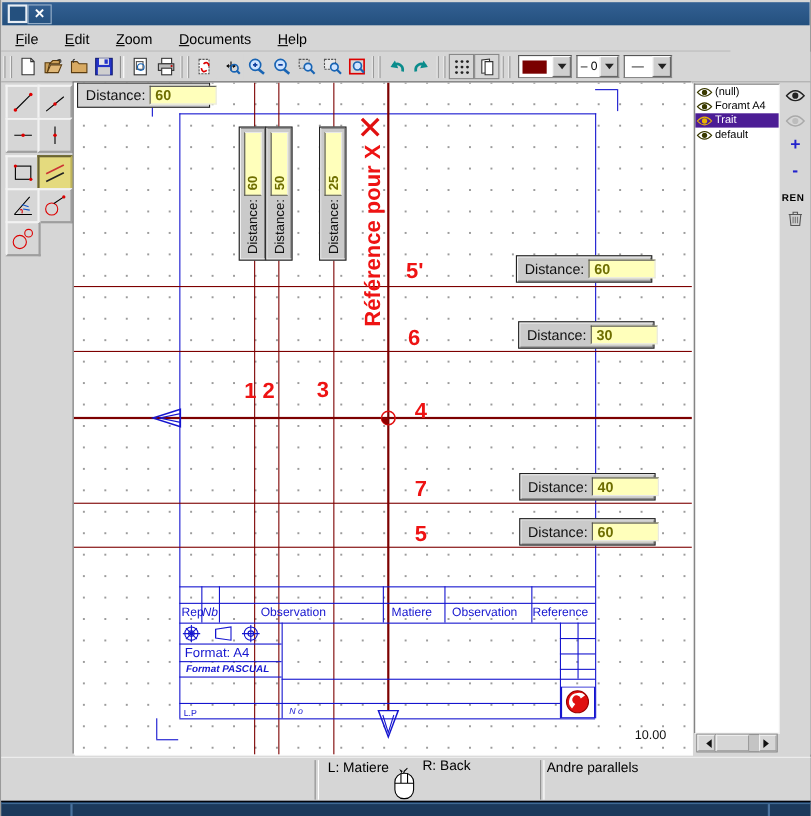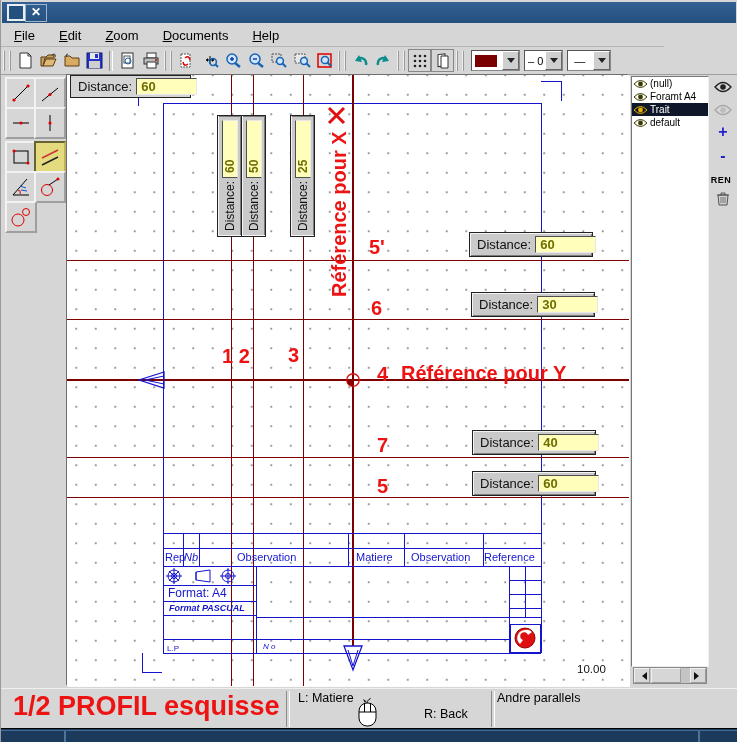--- a/index.html
+++ b/index.html
@@ -64,21 +64,21 @@
     display:flex;align-items:center;font-size:12px;color:#111;}
   .vbox .lbl{margin:0 3px 0 5px;}
   .vbox .yfield{width:52px;height:14px;font-size:12px;}
   
   .tbt{position:absolute;color:#1515cf;font-size:11px;white-space:nowrap;}
   
   .panel{left:629px;top:75px;width:108px;height:611px;background:#d6d6d6;}
   .layerlist{position:absolute;left:1px;top:1px;width:76px;height:589px;background:#fff;
     border:1px solid #777;border-right-color:#eee;border-bottom-color:#eee;overflow:hidden;}
   .layer-item{display:flex;align-items:center;height:13px;font-size:10px;color:#000;padding-left:1px;white-space:nowrap;text-align:center;}
-  .layer-item.selected{background:#0f172a;color:#fff;}
+  .layer-item.selected{background:#4c1d95;color:#fff;}
   .layer-item svg{margin-right:2px;flex:none;}
   .lbtn{position:absolute;width:22px;height:18px;display:flex;align-items:center;justify-content:center;
     font-weight:bold;}
   .hscroll{position:absolute;left:3px;top:592px;width:72px;height:15px;background:#c4c4c4;
     border:1px solid #888;display:flex;}
   .sbtn{width:14px;height:13px;background:#d6d6d6;border:1px outset #f0f0f0;
     display:flex;align-items:center;justify-content:center;}
   .sthumb{width:28px;height:13px;background:#d6d6d6;border:1px outset #f0f0f0;margin-left:1px;}
   .tri-l{width:0;height:0;border:4px solid transparent;border-right:5px solid #111;margin-right:3px;}
   .tri-r{width:0;height:0;border:4px solid transparent;border-left:5px solid #111;margin-left:3px;}
@@ -408,21 +408,20 @@
     <svg class="abs" style="left:278px;top:297px;" width="17" height="17">
       <circle cx="8" cy="8" r="6.2" fill="none" stroke="#e01010" stroke-width="1.4"></circle>
       <path d="M8 8H1.8A6.2 6.2 0 0 0 8 14.2Z" fill="#8f0000"></path>
     </svg>
 
     <svg class="abs" style="left:260px;top:31px;" width="19" height="19">
       <path d="M2 2l15 15M2 17L17 2" stroke="#e01010" stroke-width="3"></path>
     </svg>
 
     <div class="rotlab" style="left:261px;top:222px;width:192px;">Référence pour X</div>
-    <div class="redlab" style="left:334px;top:287px;">Référence pour Y</div>
 
     <div class="redlab" style="left:155px;top:270px;">1 2</div>
     <div class="redlab" style="left:221px;top:269px;">3</div>
     <div class="redlab" style="left:310px;top:288px;">4</div>
     <div class="redlab" style="left:302px;top:161px;">5'</div>
     <div class="redlab" style="left:304px;top:222px;">6</div>
     <div class="redlab" style="left:310px;top:359px;">7</div>
     <div class="redlab" style="left:310px;top:400px;">5</div>
 
     <div class="dbox" style="left:3px;top:0;width:119px;height:21px;background:#d4d4d4;box-shadow:none;">
@@ -529,29 +528,28 @@
           <path d="M2 4h10l-1 10H3z" fill="#cfcfcf" stroke="#555"></path>
           <path d="M1 4h12M5 4V2h4v2" fill="none" stroke="#555"></path>
           <path d="M5 6v6M7 6v6M9 6v6" stroke="#777"></path>
         </svg>
     </div>
   </div>
 
   <div class="abs statusbar">
     <div class="sdiv" style="left:285px;"></div>
     <div class="sdiv" style="left:490px;"></div>
-    <div class="red-big">1/2 PROFIL esquisse</div>
     <div class="stext" style="left:297px;top:2px;">L: Matiere</div>
     <svg class="abs" style="left:355px;top:9px;" width="24" height="30">
       <rect x="3" y="5" width="17" height="23" rx="8" fill="#fff" stroke="#000"></rect>
       <path d="M3 14h17M8.5 5v9M14.5 5v9" stroke="#000" fill="none"></path>
       <path d="M11 5c0-4 4-3 3-5" stroke="#000" fill="none"></path>
       <path d="M7 1l2 4 1-2z" fill="#000"></path>
     </svg>
-    <div class="stext" style="left:383px;top:18px;margin-left:40px;">R: Back</div>
+    <div class="stext" style="left:383px;top:0;">R: Back</div>
     <div class="stext" style="left:496px;top:2px;">Andre parallels</div>
   </div>
 
   <div class="abs bottomstrip">
     <div class="bs-hl"></div>
     <div class="bs-div" style="left:63px;"></div>
     <div class="bs-div" style="left:697px;"></div>
   </div>
 
 </div>

